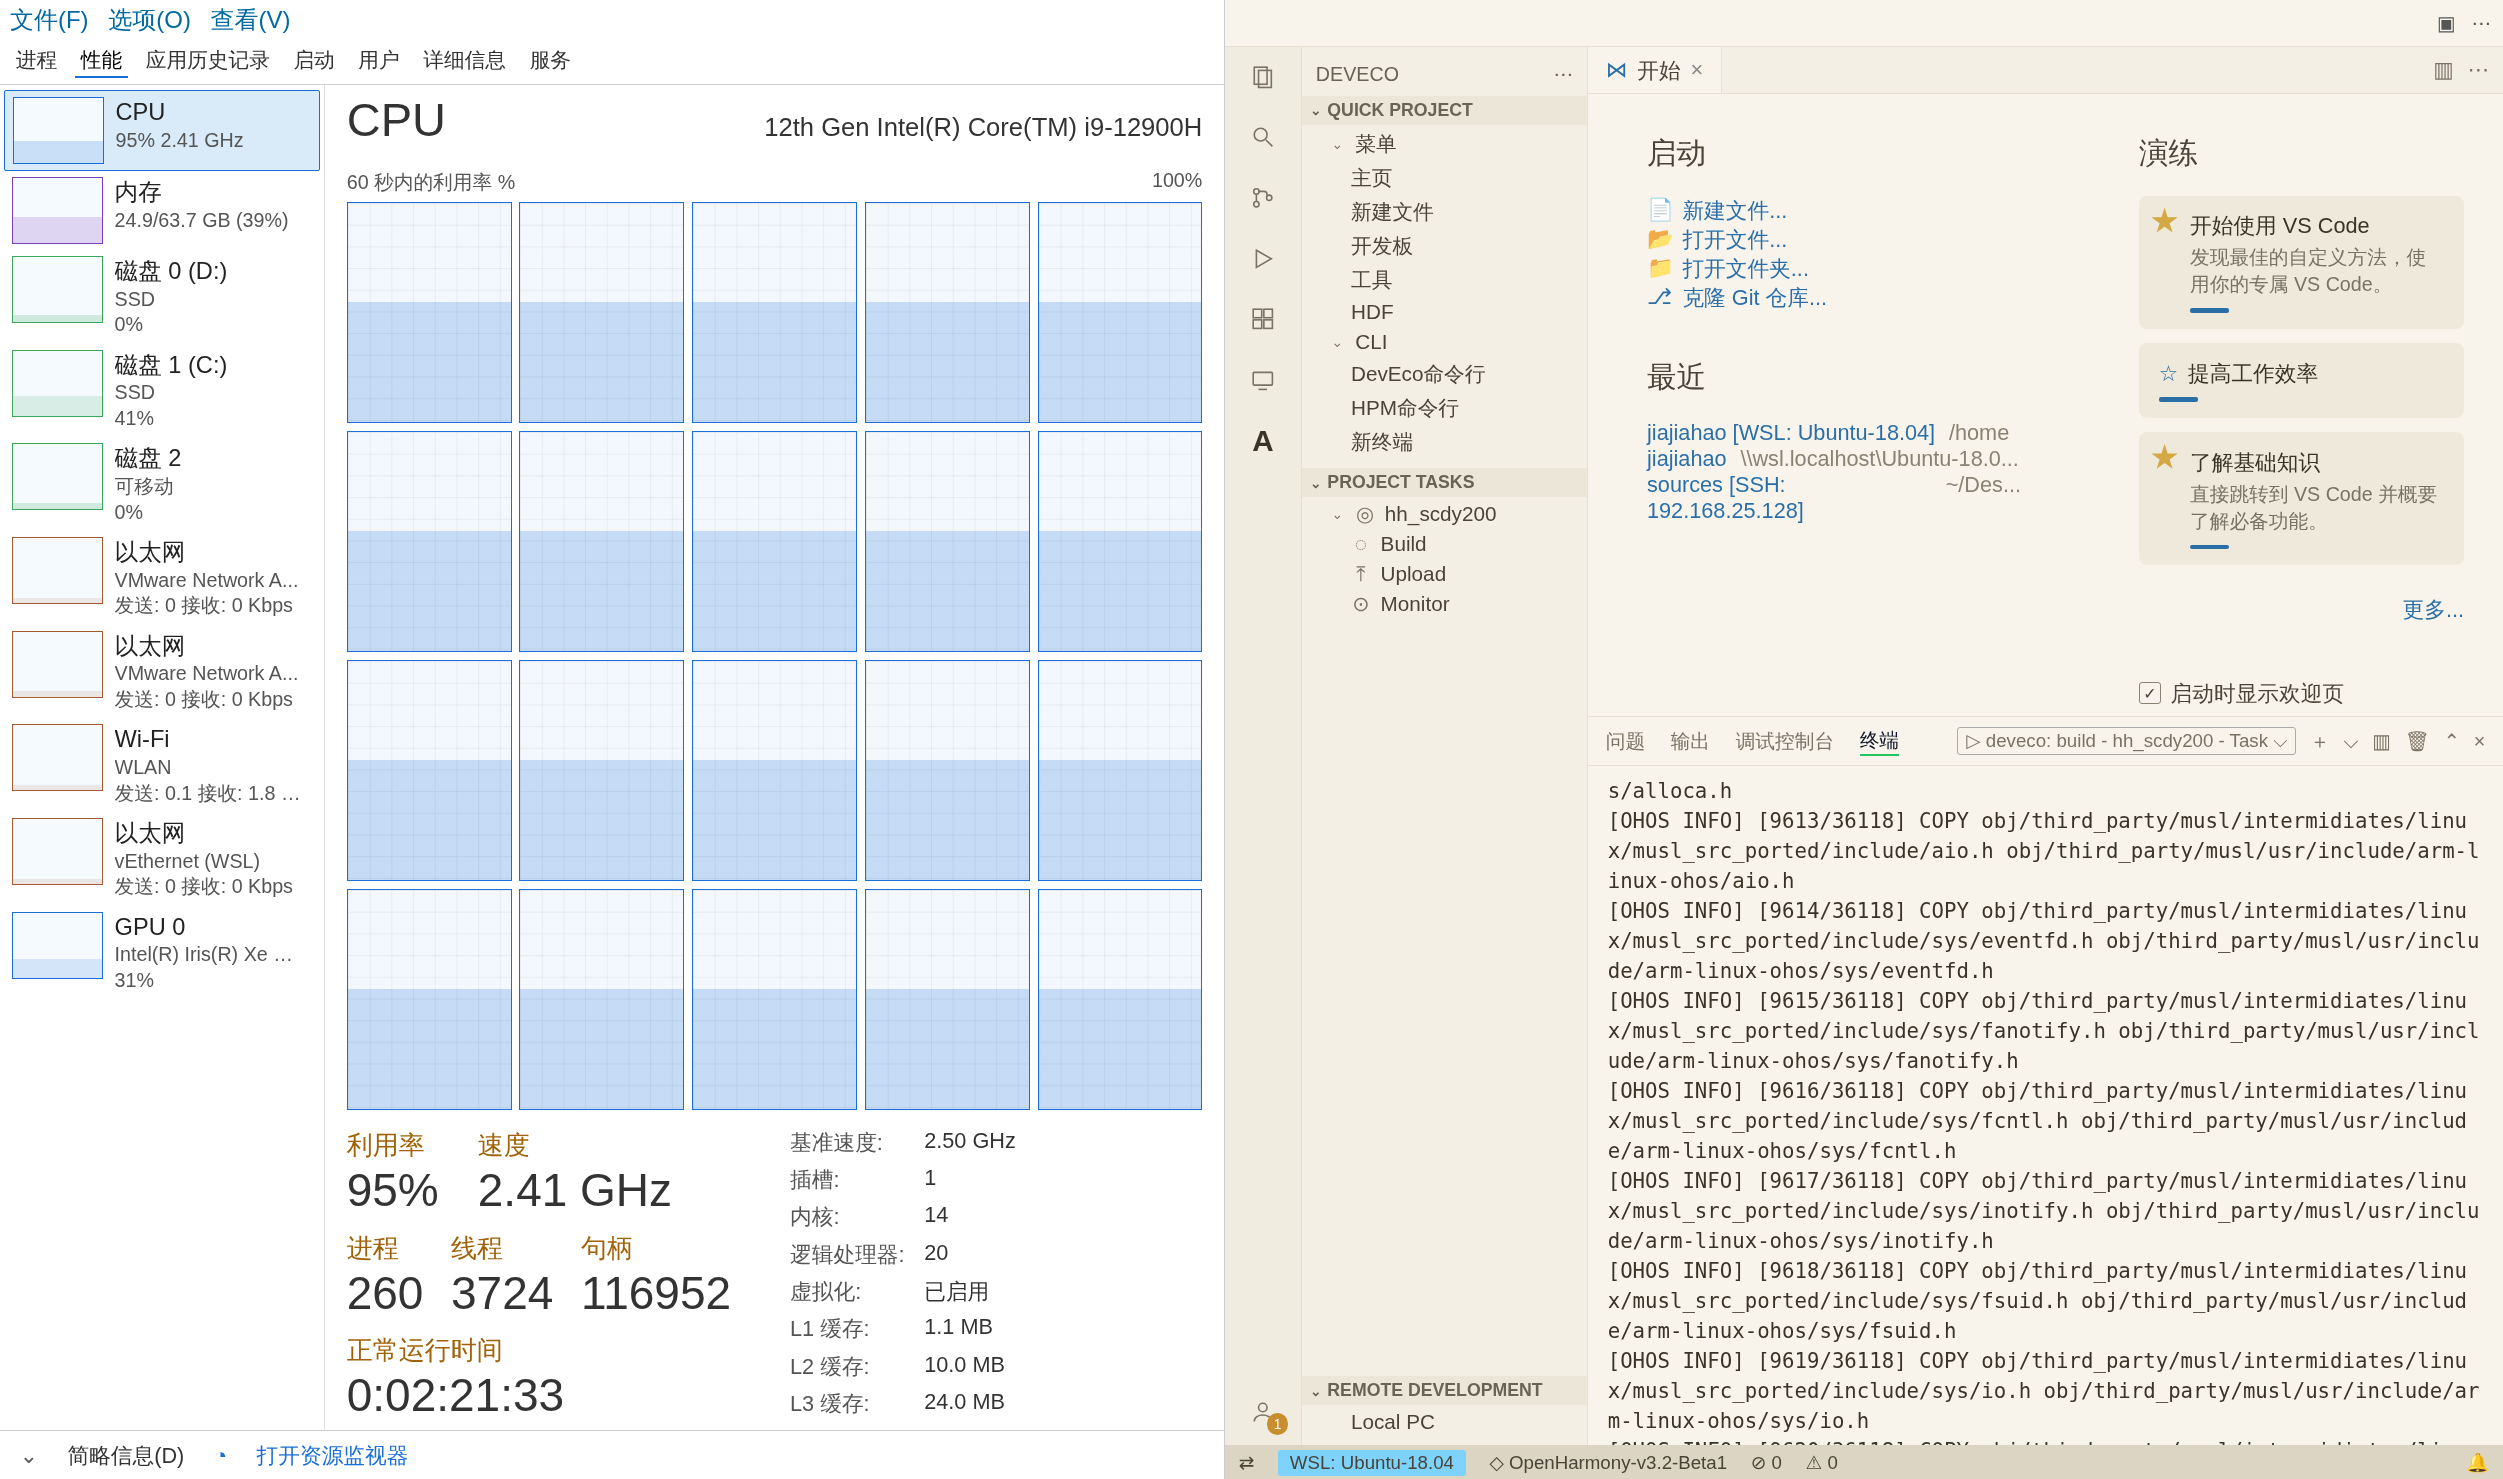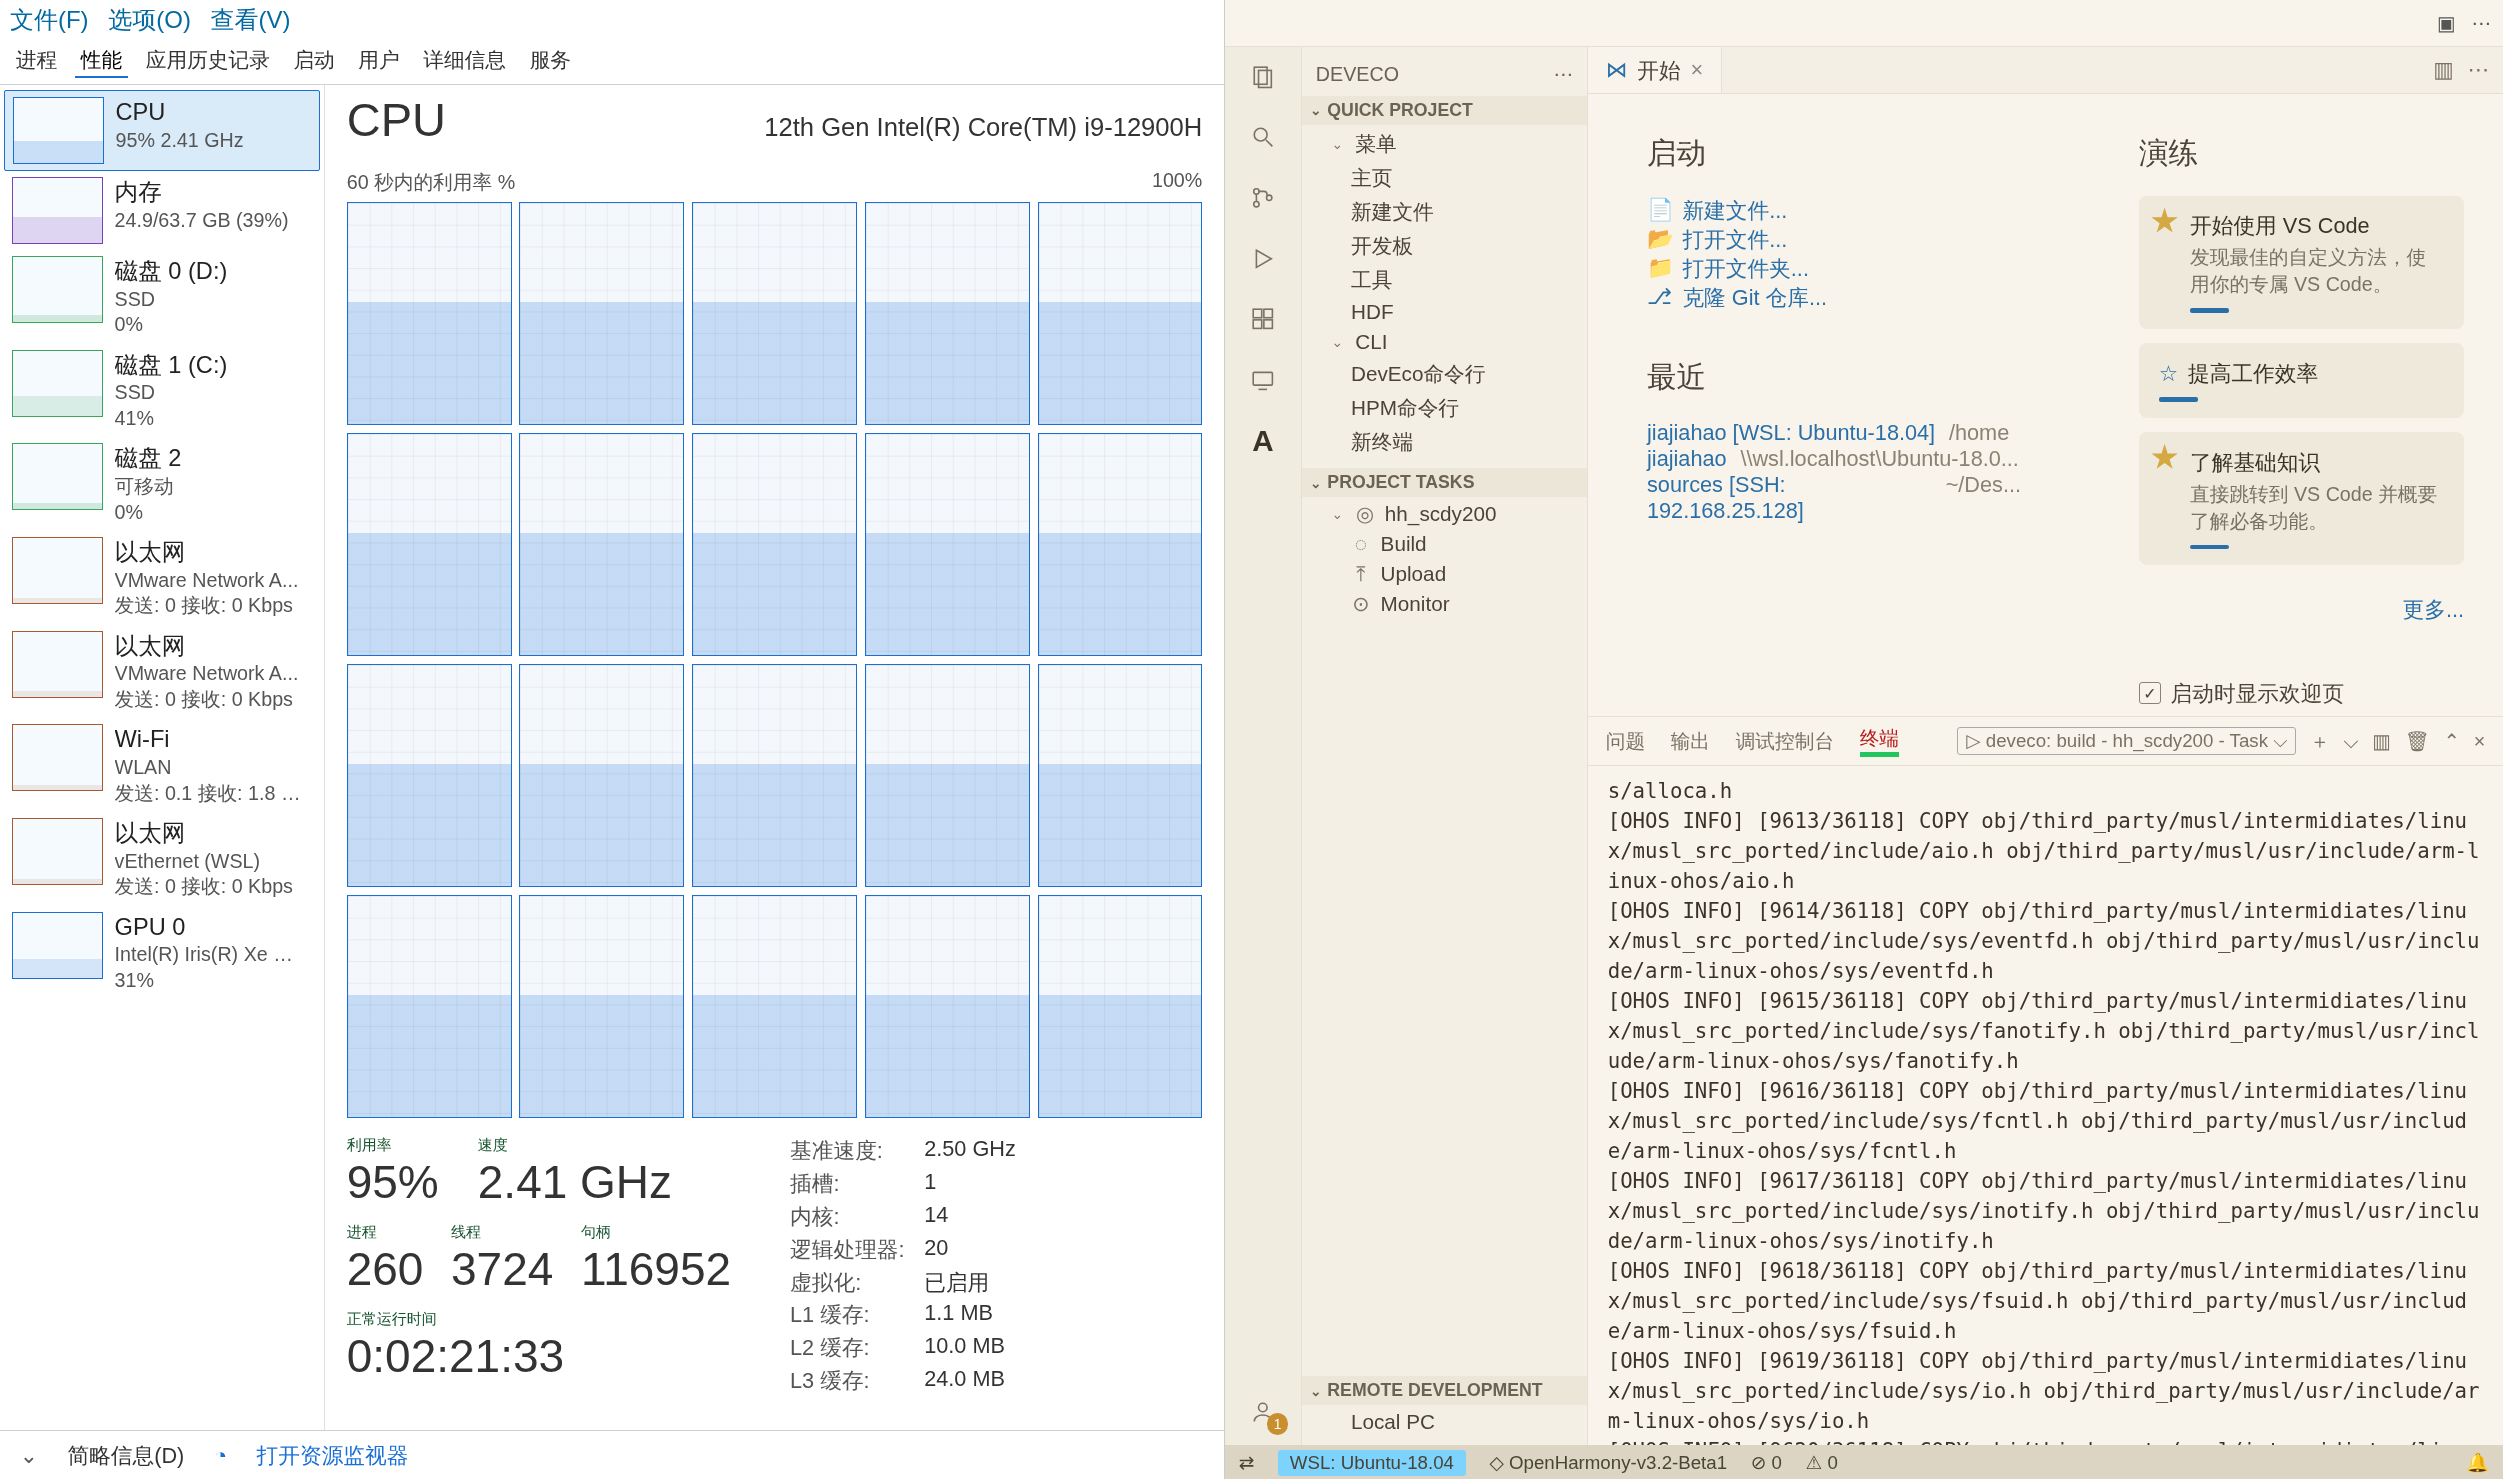--- a/index.html
+++ b/index.html
@@ -37,21 +37,21 @@
 .tm-head { display: flex; justify-content: space-between; align-items: baseline; }
 .tm-head .h1 { font-size: 47px; color: #333; }
 .tm-head .h2 { font-size: 25.6px; color: #333; }
 .tm-sub { display: flex; justify-content: space-between; font-size: 19.7px; color: #555; margin-top: 22px; }
 .tm-grid { margin-top: 5.9px; display: grid; grid-template-columns: repeat(5, 1fr); grid-template-rows: repeat(4, 1fr); gap: 7.9px; height: 916px; }
 .tm-cell { border: 1px solid #1a6fd6; background: linear-gradient(to top, rgba(26,111,214,0.25) 0%, rgba(26,111,214,0.25) 55%, rgba(26,111,214,0.05) 55%, rgba(26,111,214,0.05) 100%); position: relative; }
 .tm-cell::before { content: ""; position: absolute; inset: 0; background-image: linear-gradient(to right, rgba(0,0,0,0.05) 1px, transparent 1px), linear-gradient(to bottom, rgba(0,0,0,0.05) 1px, transparent 1px); background-size: 21.7px 21.7px; }
 
 .tm-stats { display: flex; gap: 59px; margin-top: 17.7px; font-size: 21.7px; color: #333; }
 .tm-stats .col { display: flex; flex-direction: column; gap: 5.9px; }
-.tm-stats .lbl { color: #14532d; font-size: 15px; }
+.tm-stats .lbl { color: #a16207; font-size: 26px; }
 .tm-stats .big { font-size: 46px; color: #333; }
 .tm-kv { display: grid; grid-template-columns: auto auto; row-gap: 3.9px; column-gap: 19.7px; font-size: 21.7px; color: #333; }
 .tm-kv .k { color: #555; }
 
 .tm-foot { border-top: 1px solid #d0d0d0; padding: 9.9px 19.7px; display: flex; align-items: center; gap: 29.6px; font-size: 21.7px; color: #333; }
 .tm-foot .chev { color: #555; }
 .tm-foot a { color: #1a6fd6; text-decoration: none; }
 
 
 .vscode { flex: 1; display: flex; flex-direction: column; background: #f8f4ec; }
@@ -92,21 +92,21 @@
 .vs-card .star { position: absolute; left: 11.8px; top: 11.8px; width: 27.6px; height: 27.6px; background: #d4a843; clip-path: polygon(50% 0, 61% 35%, 98% 35%, 68% 57%, 79% 91%, 50% 70%, 21% 91%, 32% 57%, 2% 35%, 39% 35%); }
 .vs-card .t { font-size: 21.7px; color: #3a3428; }
 .vs-card .d { font-size: 19.7px; color: #7a7264; margin-top: 3.9px; }
 .vs-card .bar { height: 4.9px; background: #2a6fa8; width: 39px; margin-top: 9.9px; border-radius: 2px; }
 .vs-more { color: #2a6fa8; font-size: 21.7px; text-align: right; width: 325px; }
 .vs-check { display: flex; align-items: center; gap: 9.9px; color: #4a4438; font-size: 21.7px; margin-top: 9.9px; }
 .vs-check .box { width: 21.7px; height: 21.7px; border: 1px solid #8a8272; border-radius: 3px; display: flex; align-items: center; justify-content: center; font-size: 15.8px; }
 
 .vs-panel { height: 729px; border-top: 1px solid #e6e0d4; display: flex; flex-direction: column; background: #f8f4ec; }
 .vs-ptabs { display: flex; align-items: center; height: 49px; padding: 0 17.7px; gap: 25.6px; font-size: 19.7px; color: #7a7264; border-bottom: 1px solid #e6e0d4; }
-.vs-ptabs .sel { color: #b91c1c; border-bottom: 5px solid #22c55e; }
+.vs-ptabs .sel { color: #0f172a; border-bottom: 2px solid #22c55e; }
 .vs-ptabs .r { margin-left: auto; display: flex; align-items: center; gap: 13.8px; }
 .vs-term { flex: 1; padding: 9.9px 19.7px; font-family: "Consolas", monospace; font-size: 20.7px; color: #3a3428; line-height: 1.45; overflow: auto; white-space: pre-wrap; word-break: break-all; }
 
 .vs-status { height: 35px; background: #dcd5c3; display: flex; align-items: center; padding: 0 13.8px; gap: 23.6px; font-size: 18.7px; color: #4a4438; }
 .vs-status .wsl { background: #7dd3fc; padding: 2px 11.8px; border-radius: 3px; }
 .vs-status .r { margin-left: auto; display: flex; gap: 15.8px; }
 
 svg { width: 25.6px; height: 25.6px; stroke: currentColor; fill: none; stroke-width: 1.5; }
 </style>
 </head>

